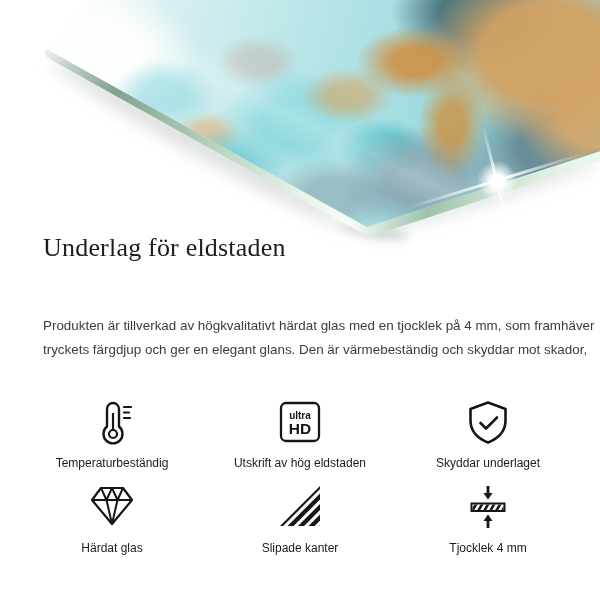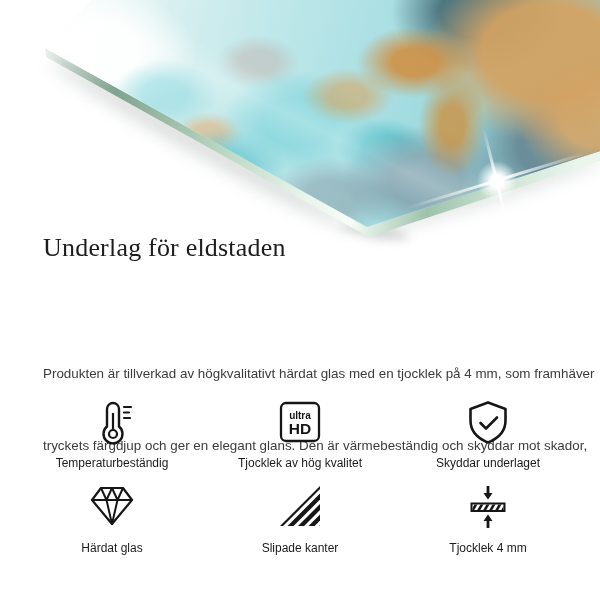--- a/index.html
+++ b/index.html
@@ -62,21 +62,21 @@
   .headline{
     position:absolute;left:43px;top:229px;margin:0;
     font-family:Liberation Serif, serif;font-weight:400;
     font-size:26px;line-height:37px;color:#1d1d1d;letter-spacing:.2px;
   }
   .headline span{display:block;}
   .desc{
     position:absolute;left:43px;top:314px;margin:0;
     font-size:13.4px;line-height:24px;color:#3c3c3c;
   }
-  .desc span{display:block;white-space:nowrap;margin-top:48px;}
+  .desc span{display:block;white-space:nowrap;}
 
   
   .features{
     position:absolute;left:18px;top:399px;width:564px;
     display:grid;grid-template-columns:1fr 1fr 1fr;row-gap:14px;
   }
   .feature{display:flex;flex-direction:column;align-items:center;}
   .icon-box{height:52px;display:flex;align-items:flex-start;justify-content:center;}
   .flabel{margin-top:5px;font-size:12px;color:#1b1b1b;}
   .icn{stroke:#161616;fill:none;stroke-width:2.3;}
@@ -128,21 +128,21 @@
     </div>
 
     <div class="feature">
       <div class="icon-box">
         <svg width="46" height="46" viewBox="0 0 46 46" aria-hidden="true">
           <rect class="icn" x="4" y="4" width="38" height="38" rx="5" stroke-width="3"></rect>
           <text class="ultra-top" x="23" y="20" text-anchor="middle">ultra</text>
           <text class="ultra-hd" x="23" y="35" text-anchor="middle">HD</text>
         </svg>
       </div>
-      <div class="flabel">Tjocklek av hög kvalitet</div>
+      <div class="flabel">Utskrift av hög eldstaden</div>
     </div>
 
     <div class="feature">
       <div class="icon-box">
         <svg class="icn" width="46" height="48" viewBox="0 0 46 48" aria-hidden="true">
           <path d="M23 3.5 L40.5 10 V21.5 C40.5 32 33 39.5 23 43.5 C13 39.5 5.5 32 5.5 21.5 V10 Z" stroke-width="2.6" stroke-linejoin="round"></path>
           <path d="M15.5 24 l5.5 5.5 L32 18.5" stroke-width="2.6" stroke-linecap="round" stroke-linejoin="round"></path>
         </svg>
       </div>
       <div class="flabel">Skyddar underlaget</div>

